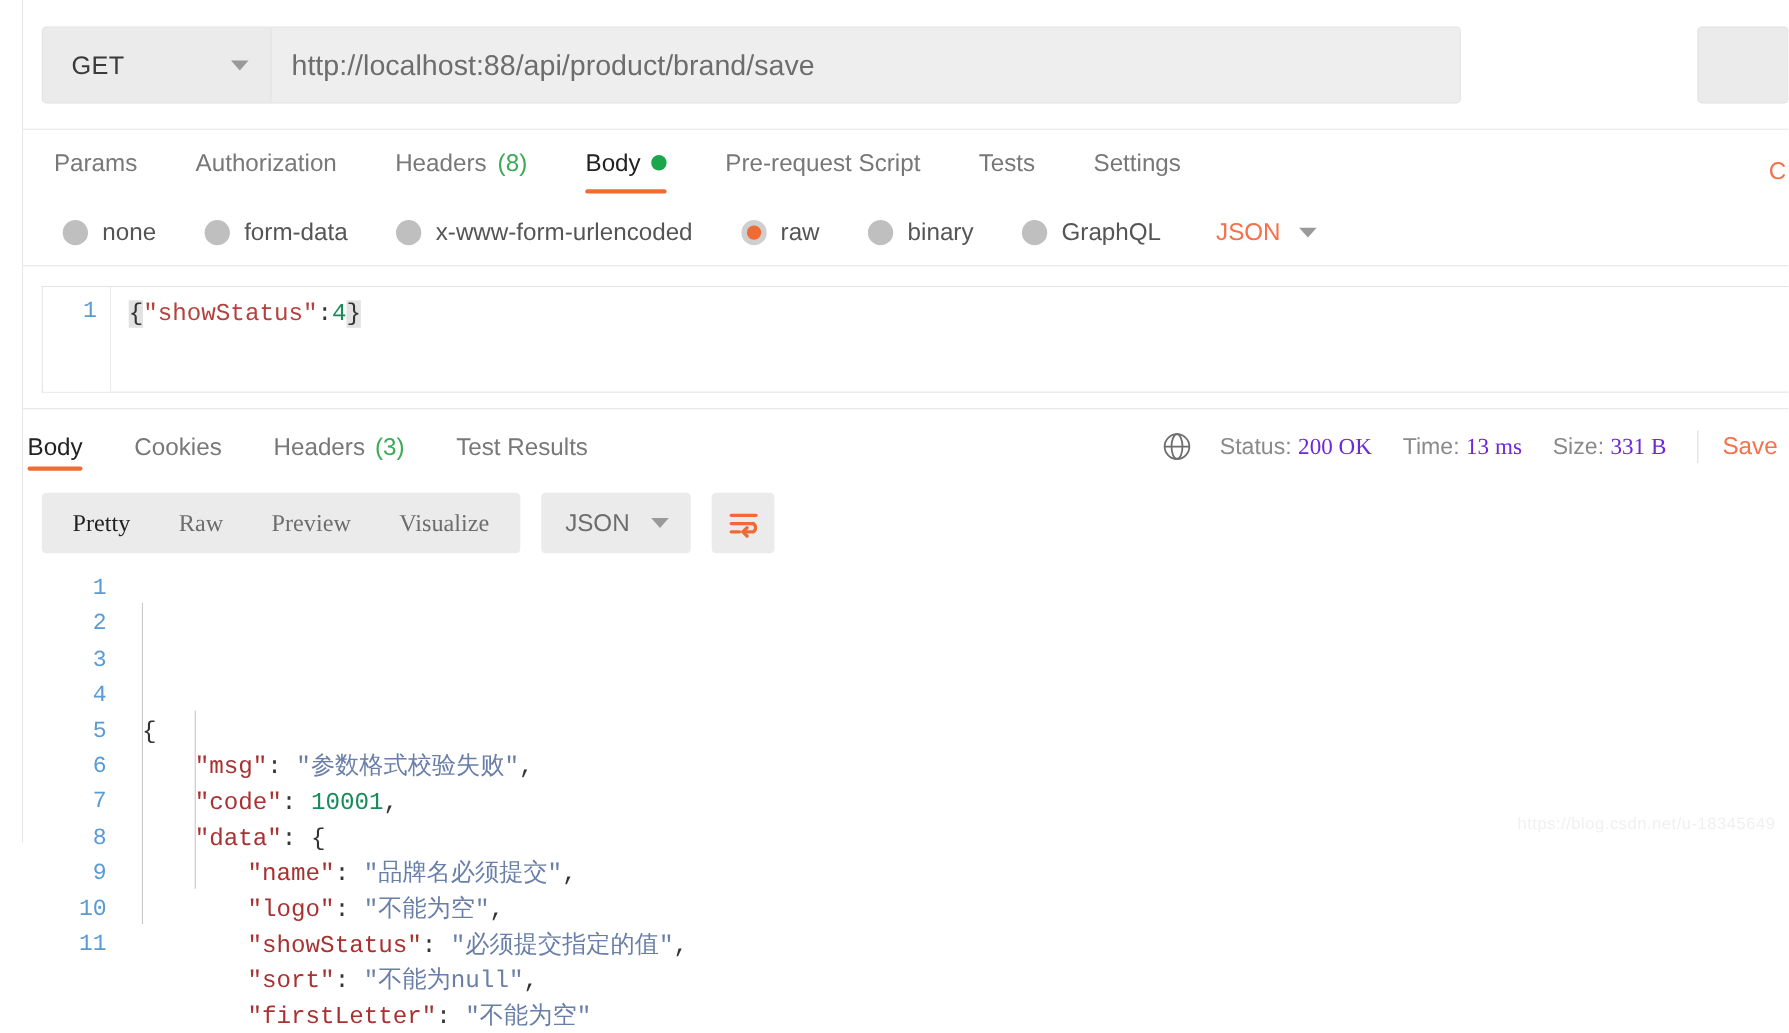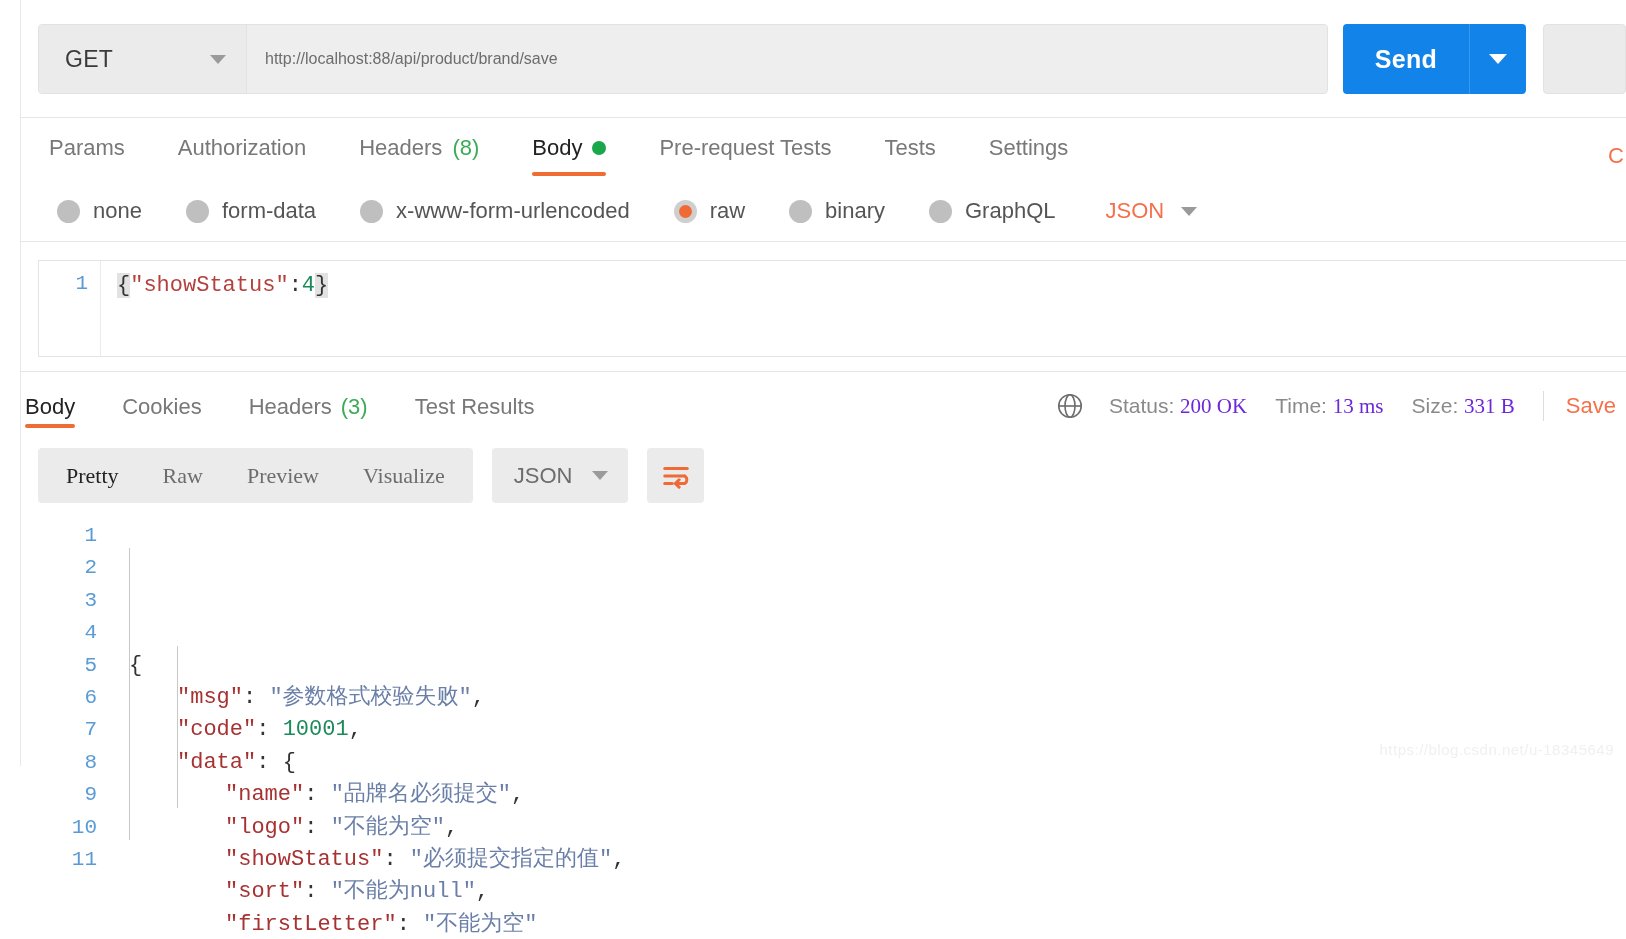--- a/index.html
+++ b/index.html
@@ -43,21 +43,21 @@
   .caret-dn {
     width: 0; height: 0;
     border-left: 8px solid transparent;
     border-right: 8px solid transparent;
     border-top: 9px solid #9a9a9a;
   }
   .url-input {
     flex: 1; display: flex; align-items: center;
     padding: 0 18px;
     background: #eeeeee;
-    font-size: 16px; color: #6d6d6d;
+    font-size: 26px; color: #6d6d6d;
     cursor: text;
     white-space: nowrap; overflow: hidden;
   }
 
   
   .send-wrap {
     position: absolute; left: 1343px; top: 24px;
     width: 183px; height: 70px;
     display: flex; border-radius: 4px; overflow: hidden;
   }
@@ -302,46 +302,40 @@
   <div class="left-rail"></div>
 
   <div class="url-bar">
     <div class="method-box">
       <span class="method-label">GET</span>
       <span class="caret-dn"></span>
     </div>
     <div class="url-input">http://localhost:88/api/product/brand/save</div>
   </div>
 
-  <div class="send-wrap">
-    <div class="send-main">Send</div>
-    <div class="send-split">
-      <span class="caret-white"></span>
-    </div>
-  </div>
   <div class="send-ghost"></div>
 
   <div class="hr-line" style="top:117px;"></div>
   <div class="req-tabs">
       <div class="rtab">
         <span>Params</span>
       </div>
       <div class="rtab">
         <span>Authorization</span>
       </div>
       <div class="rtab">
         <span>Headers</span>
         <span class="count-green">(8)</span>
       </div>
       <div class="rtab active">
         <span>Body</span>
         <span class="dot-green"></span>
       </div>
       <div class="rtab">
-        <span>Pre-request Tests</span>
+        <span>Pre-request Script</span>
       </div>
       <div class="rtab">
         <span>Tests</span>
       </div>
       <div class="rtab">
         <span>Settings</span>
       </div>
     </div>
   <div class="right-cut">C</div>
 

